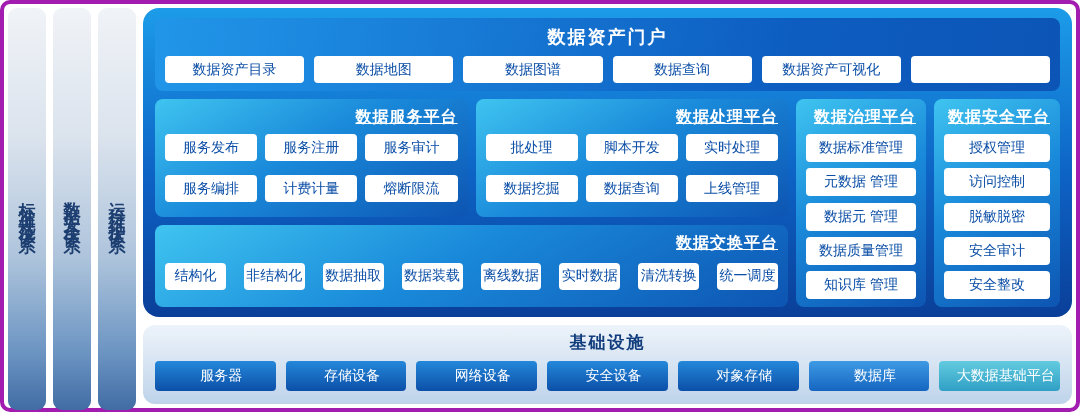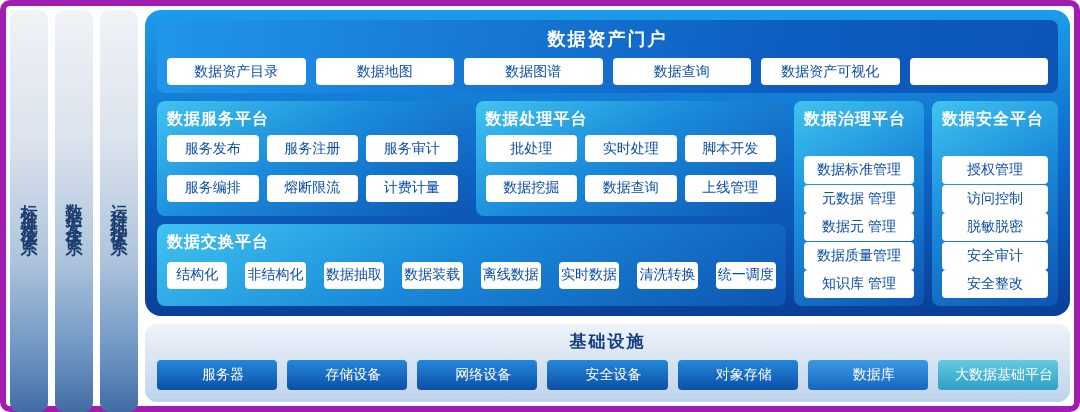--- a/index.html
+++ b/index.html
@@ -5,21 +5,21 @@
   * { margin:0; padding:0; box-sizing:border-box; }
   html,body { background:#ffffff; }
   body {
     width:1080px; height:412px;
     font-family:"Liberation Sans","DejaVu Sans",sans-serif;
     overflow:hidden;
   }
   .page {
     width:1080px; height:412px;
     display:flex; gap:7px; padding:4px;
-    border:6px solid #a21caf; border-radius:10px;
+    border:4px solid #a21caf; border-radius:10px;
   }
   
   .vbar {
     width:38px; height:402px; border-radius:9px;
     background:linear-gradient(180deg,#f0f3f7 0%,#dbe3ed 32%,#aec4dc 62%,#6b94c2 86%,#416ca4 100%);
     display:flex; align-items:center; justify-content:center;
     flex:0 0 auto;
   }
   .vbar span {
     writing-mode:vertical-rl;
@@ -51,27 +51,27 @@
   .mid { flex:1; display:flex; gap:8px; min-height:0; }
   .left-stack { flex:1; display:flex; flex-direction:column; gap:8px; min-width:0; }
   .sp-row { flex:1; display:flex; gap:8px; min-height:0; }
   .panel {
     background:linear-gradient(150deg,#3fc4f0 0%,#1a8ada 45%,#0d55b2 100%);
     border-radius:8px; padding:8px 10px;
     display:flex; flex-direction:column;
   }
   .panel-title {
     color:#fff; font-weight:bold; font-size:16px; line-height:20px;
-    text-align:left; letter-spacing:1px;
+    text-align:right; letter-spacing:1px;text-decoration:underline;
   }
   .panel .chip-row { flex:1; align-items:center; gap:8px; }
   .sp-row .panel { flex:1; min-width:0; }
   .exchange { height:82px; flex:0 0 auto; }
   .exchange .chip-row { gap:18px; }
-  .tall { width:130px; flex:0 0 auto;gap:20px; }
+  .tall { width:130px; flex:0 0 auto; }
   .tall.securityp { width:126px; }
   .chip-col { flex:1; display:flex; flex-direction:column; justify-content:space-between; padding-top:7px; }
   .chip-col .chip { flex:0 0 auto; height:28px; }
   
   .infra {
     height:80px; border-radius:12px;
     background:linear-gradient(180deg,#edf3fa 0%,#d4e2f1 55%,#bed3ea 100%);
     padding:8px 12px;
   }
   .infra-title {
@@ -126,31 +126,31 @@
 
             <div class="panel">
               <div class="panel-title">数据服务平台</div>
               <div class="chip-row">
                 <div class="chip">服务发布</div>
                 <div class="chip">服务注册</div>
                 <div class="chip">服务审计</div>
               </div>
               <div class="chip-row">
                 <div class="chip">服务编排</div>
+                <div class="chip">计费计量</div>
                 <div class="chip">熔断限流</div>
-                <div class="chip">计费计量</div>
               </div>
             </div>
 
             <div class="panel">
               <div class="panel-title">数据处理平台</div>
               <div class="chip-row">
                 <div class="chip">批处理</div>
+                <div class="chip">脚本开发</div>
                 <div class="chip">实时处理</div>
-                <div class="chip">脚本开发</div>
               </div>
               <div class="chip-row">
                 <div class="chip">数据挖掘</div>
                 <div class="chip">数据查询</div>
                 <div class="chip">上线管理</div>
               </div>
             </div>
 
           </div>
 

